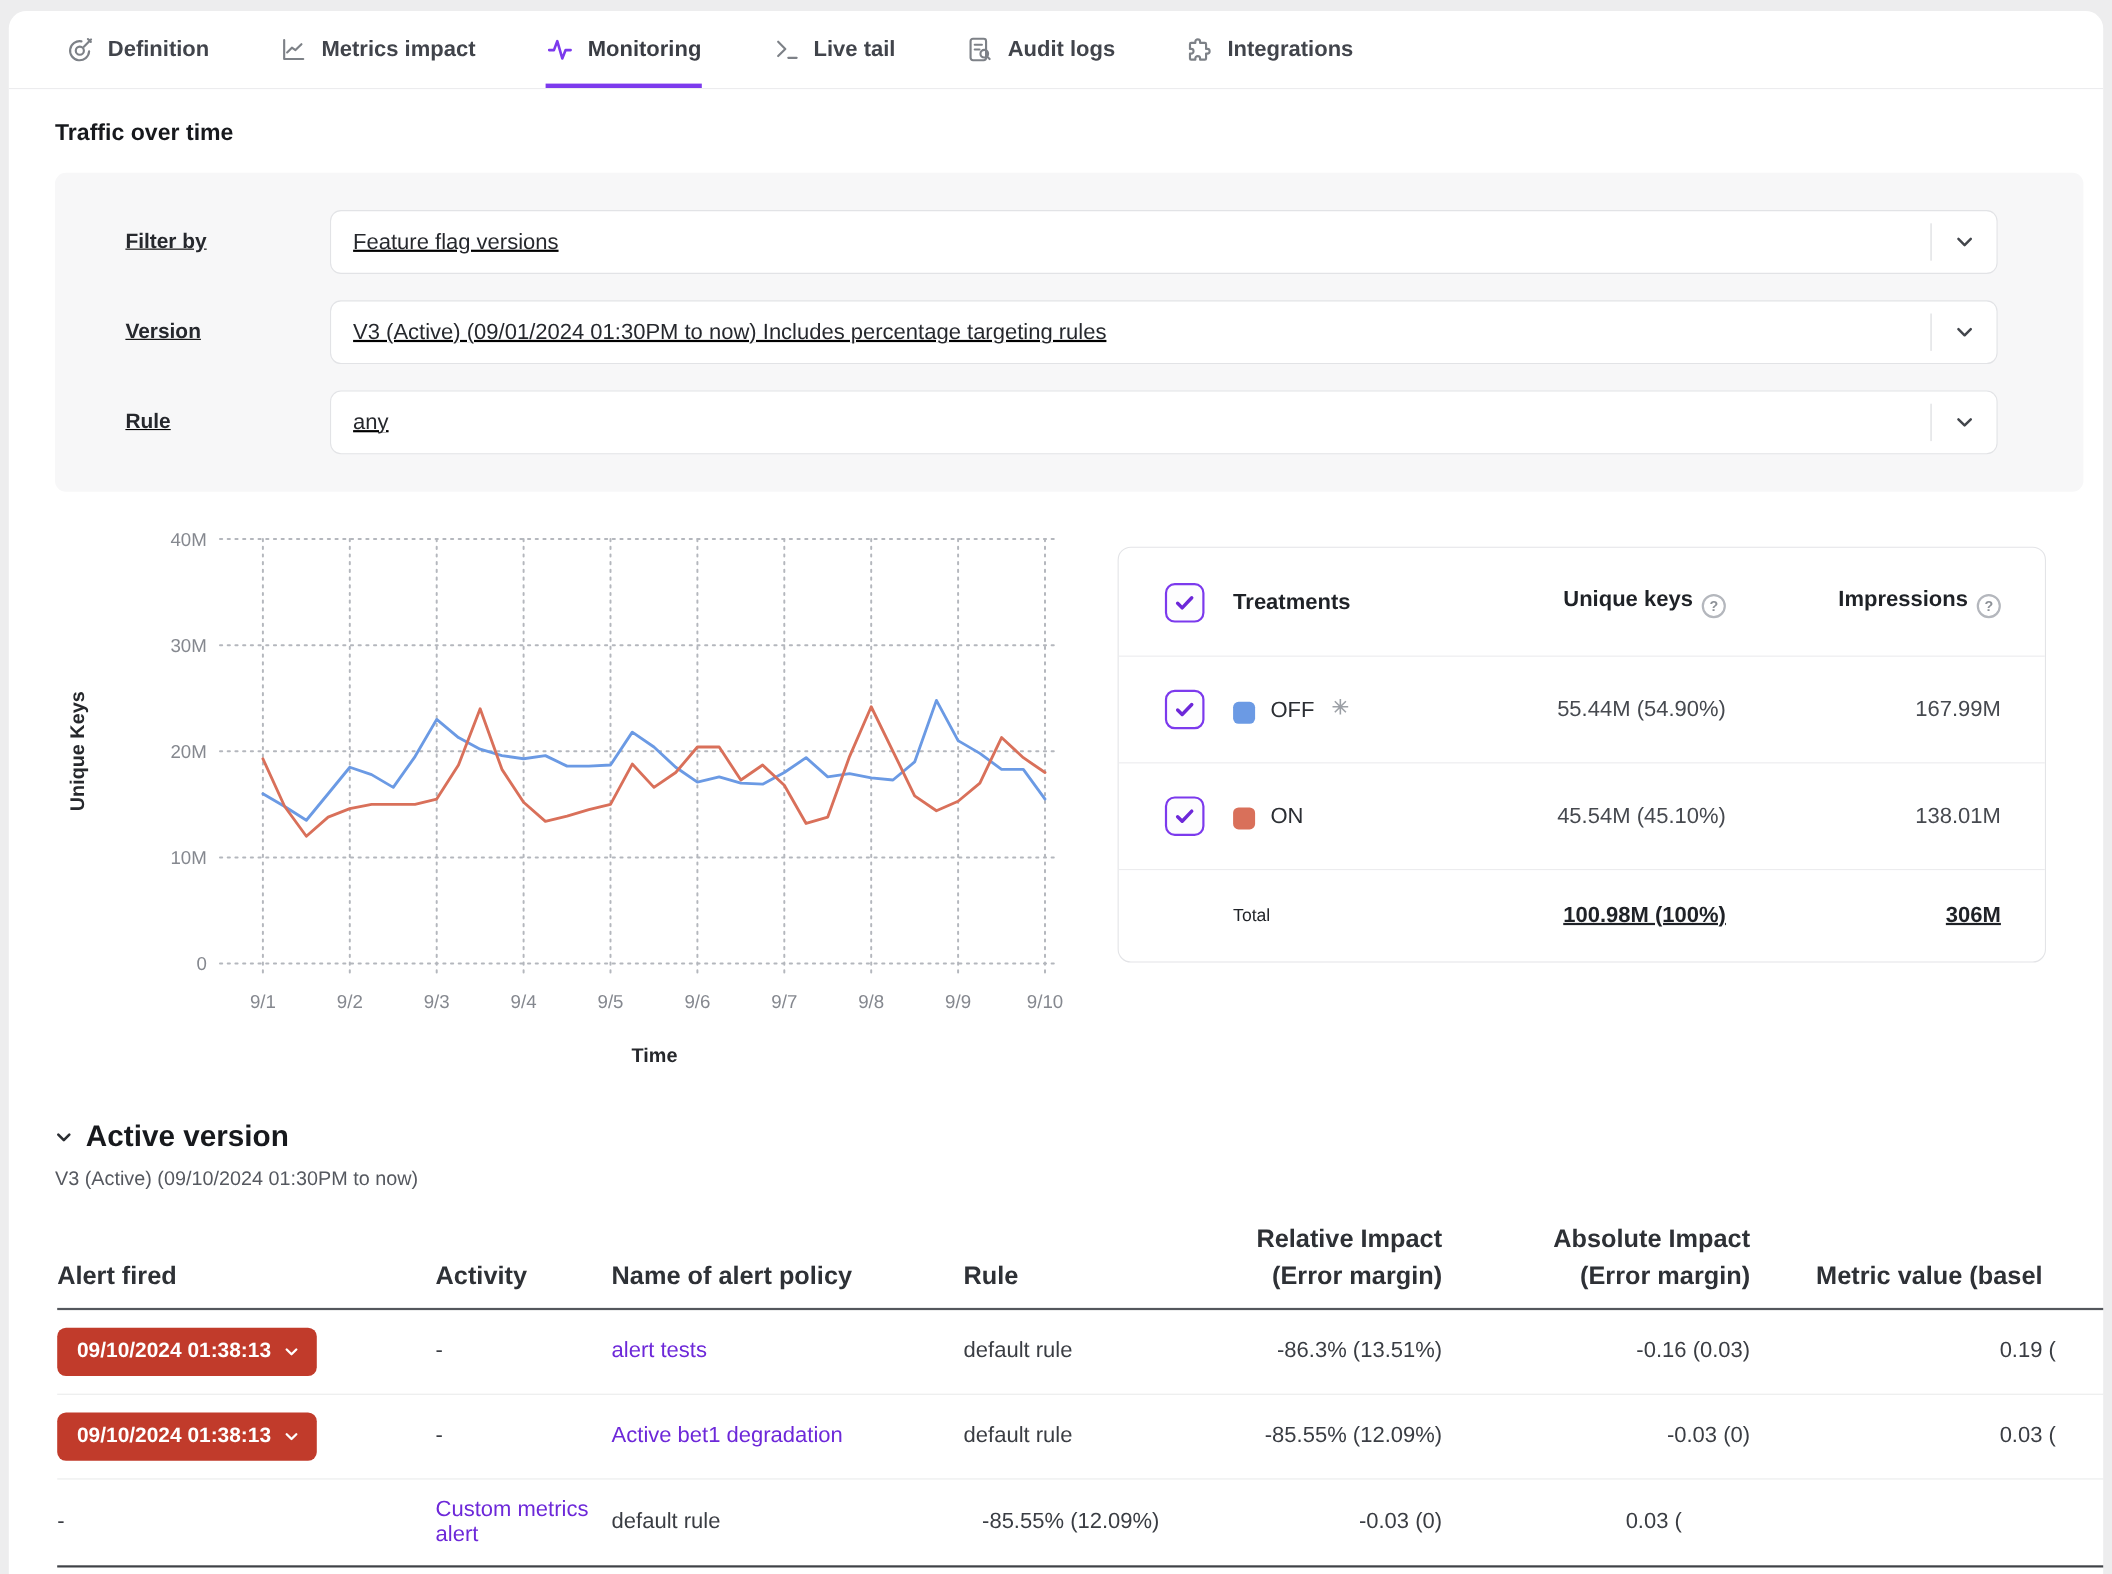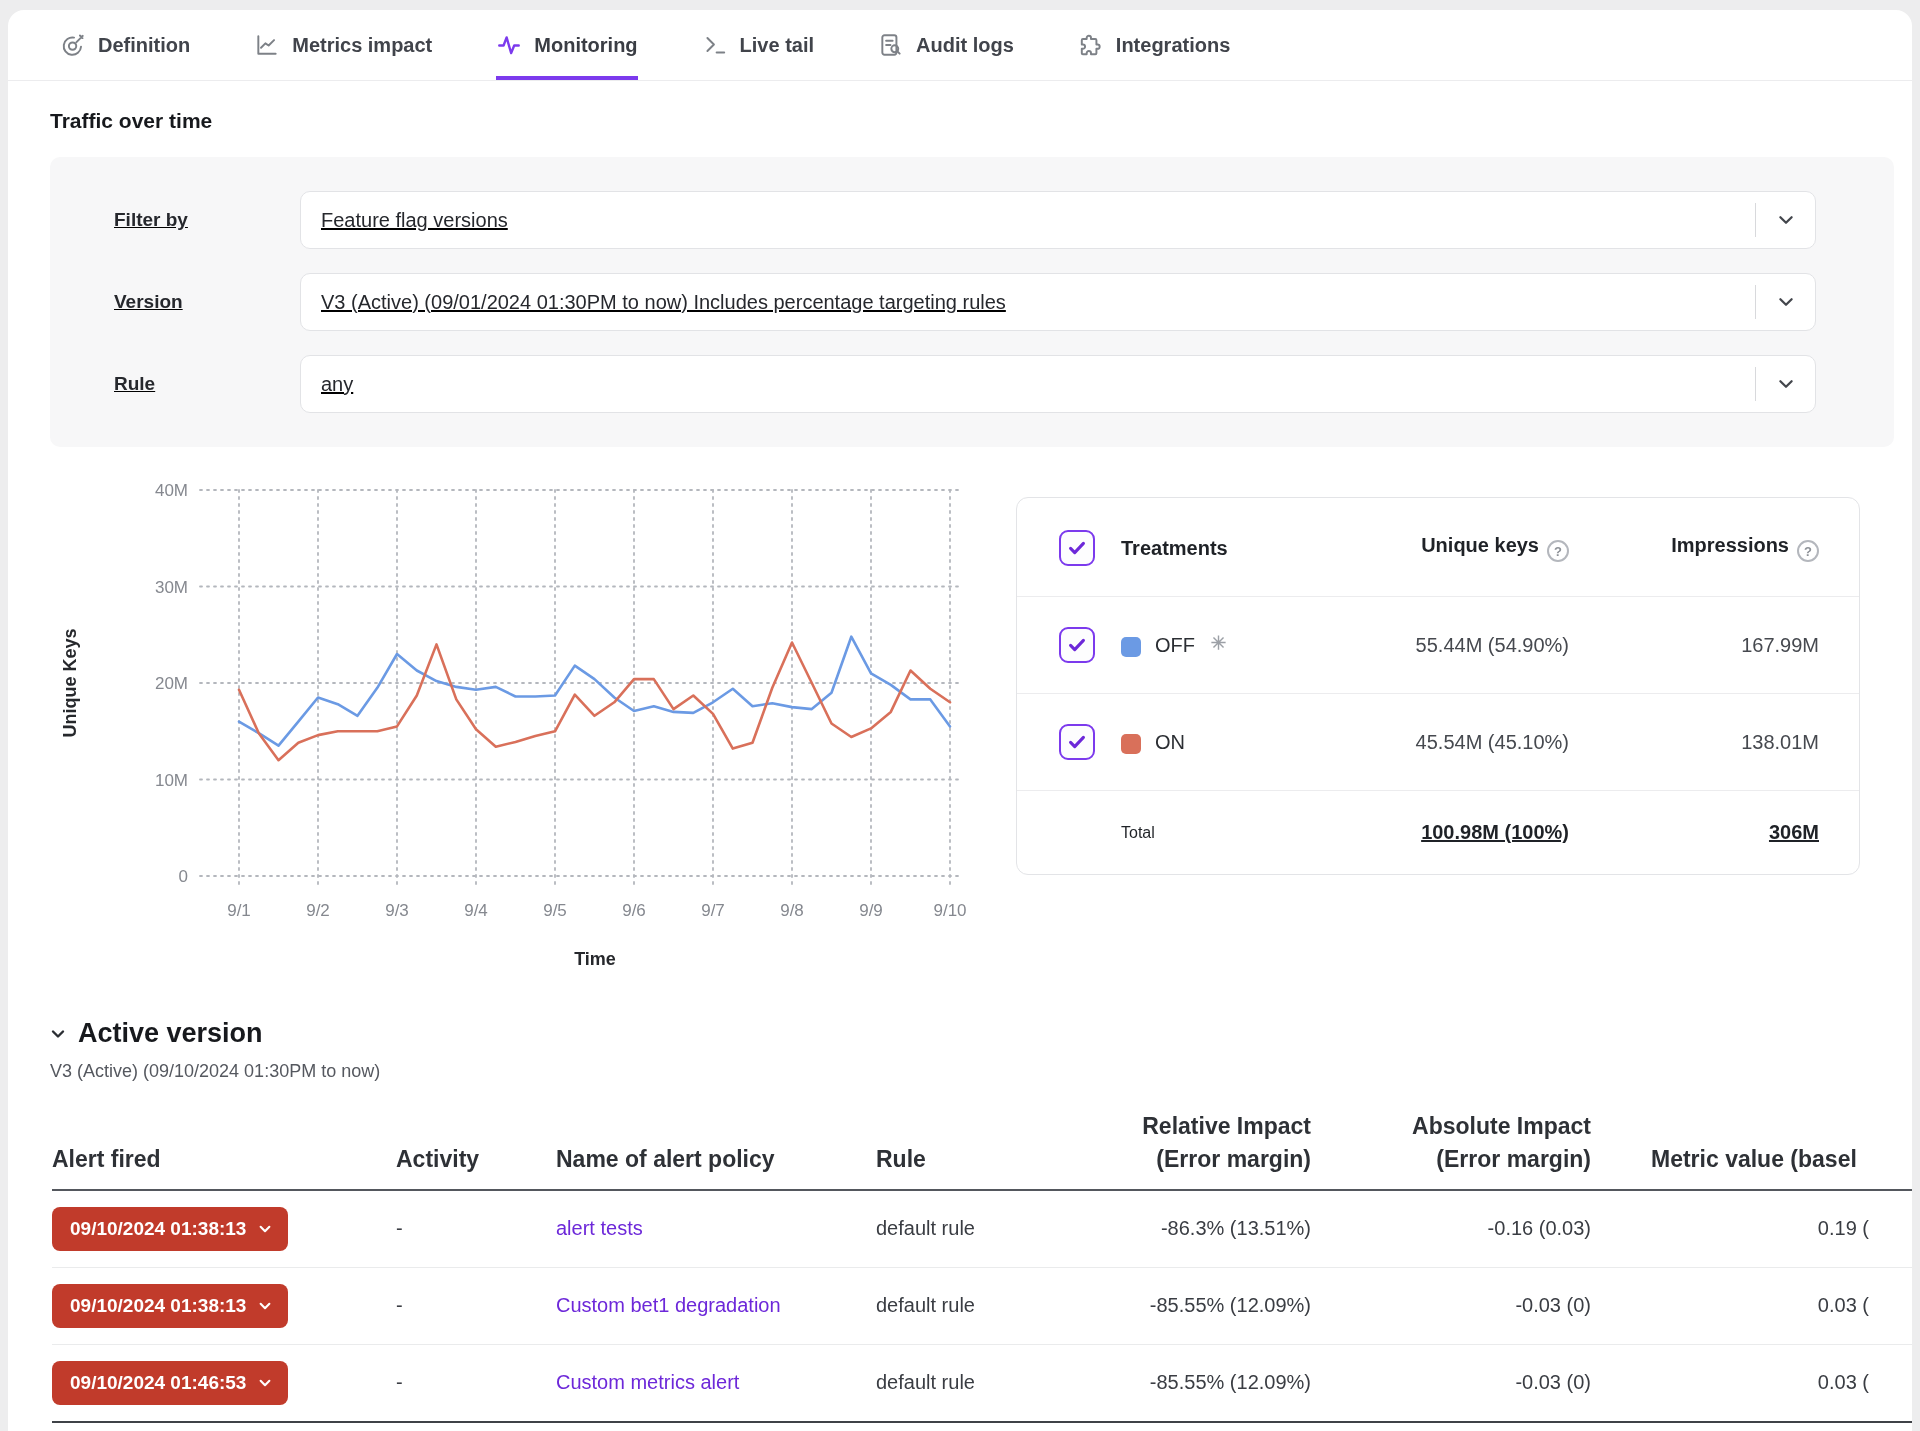--- a/index.html
+++ b/index.html
@@ -321,34 +321,28 @@
     </div>
 
     <div class="al-grid al-row">
       <div><span class="fired-badge">
         <span>09/10/2024 01:38:13</span>
         <svg viewBox="0 0 16 16">
               <path d="M3 5.5l5 5 5-5"></path>
             </svg>
       </span></div>
       <div>-</div>
-      <div><span class="policy-link">Custom bet1 degradation</span></div>
+      <div><span class="policy-link">Active bet1 degradation</span></div>
       <div>default rule</div>
       <div class="col-r">-85.55% (12.09%)</div>
       <div class="col-r">-0.03 (0)</div>
       <div class="al-metric">0.03 (</div>
     </div>
 
     <div class="al-grid al-row">
-      <div><span class="fired-badge">
-        <span>09/10/2024 01:46:53</span>
-        <svg viewBox="0 0 16 16">
-              <path d="M3 5.5l5 5 5-5"></path>
-            </svg>
-      </span></div>
       <div>-</div>
       <div><span class="policy-link">Custom metrics alert</span></div>
       <div>default rule</div>
       <div class="col-r">-85.55% (12.09%)</div>
       <div class="col-r">-0.03 (0)</div>
       <div class="al-metric">0.03 (</div>
     </div>
   </div>
 
 </div>

